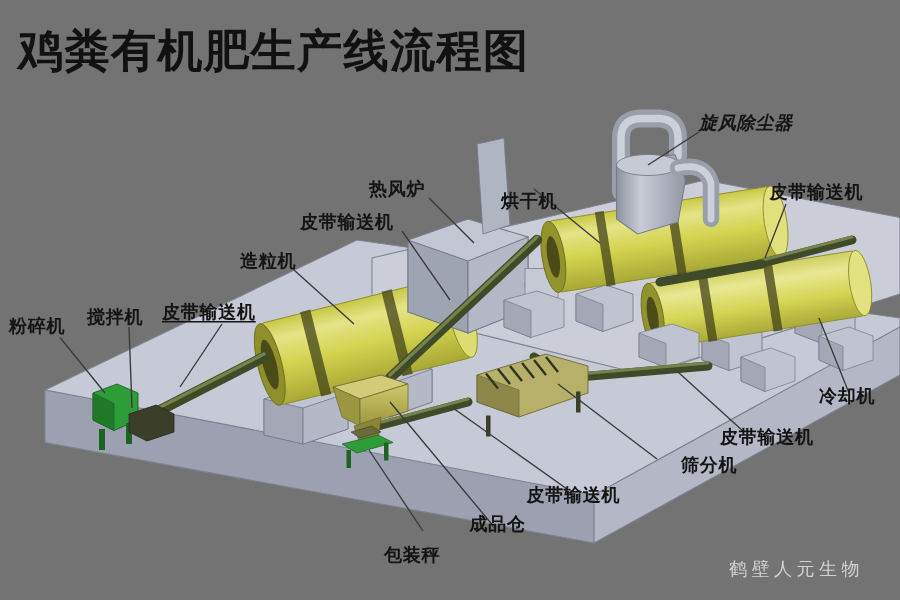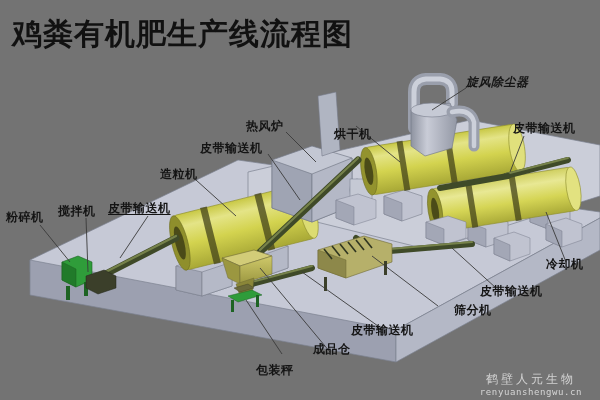--- a/index.html
+++ b/index.html
@@ -272,16 +272,15 @@
   <div class="lbl" style="left:422px;top:304px;margin-left:32px;">筛分机</div>
 
   <div class="lbl" style="left:351px;top:324px;">皮带输送机</div>
 
   <div class="lbl" style="left:256px;top:364px;text-align:center;">包装秤</div>
 
   <div class="lbl" style="left:313px;top:343px;">成品仓</div>
 
   <div id="wm">
     <div class="cn">鹤壁人元生物</div>
-    <div class="en">renyuanshengwu.cn</div>
   </div>
 
 </div>
 
 </body></html>

